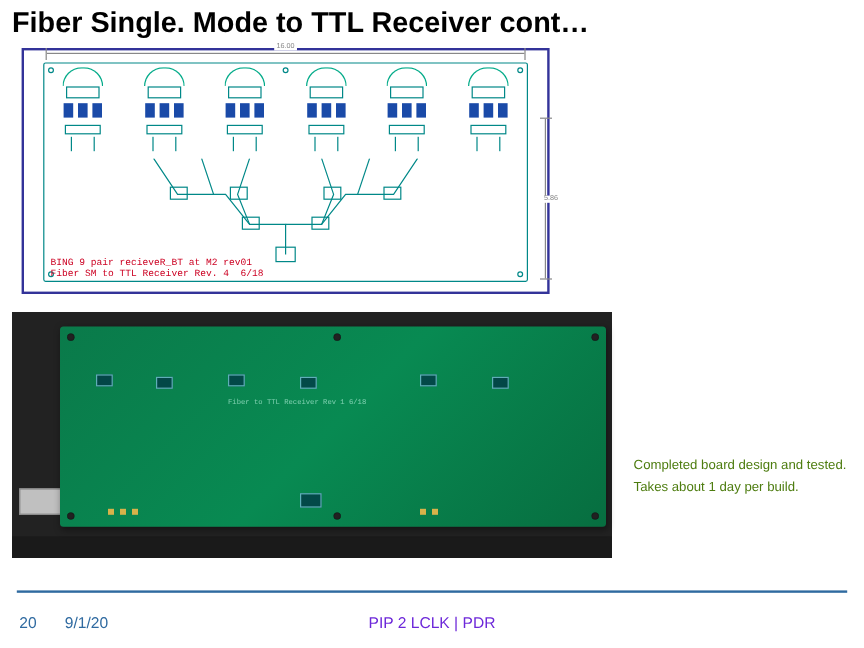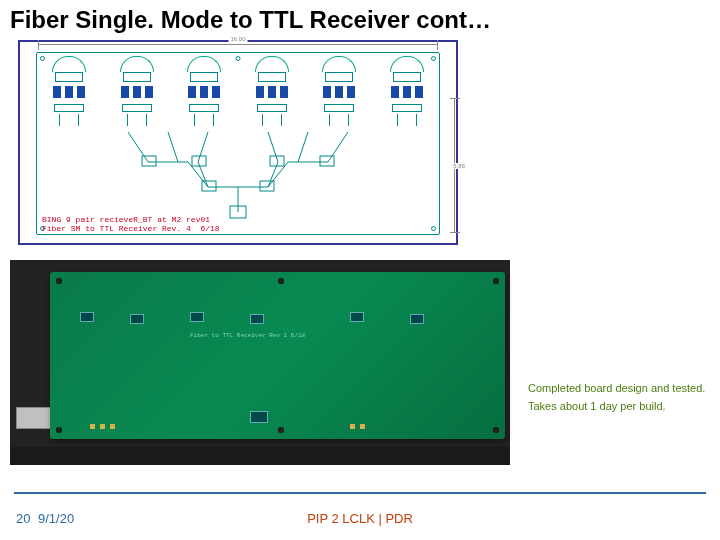--- a/index.html
+++ b/index.html
@@ -32,22 +32,22 @@
   .pcb-hole { position:absolute; width:6px; height:6px; background:#222; border-radius:50%; box-shadow: inset 0 0 1px #000; }
   .pcb-silk { position:absolute; color:#cfe; font-size:6px; font-family:"Courier New",monospace; opacity:0.6; }
   .pcb-comp { position:absolute; background:#024; border:1px solid #9cf; opacity:0.6; }
   .pcb-pad { position:absolute; background:#d7b24a; width:5px; height:5px; }
   .side-conn { position:absolute; left:6px; bottom:36px; width:40px; height:22px; background:#c0c0c0; border:1px solid #888; }
   .side-conn::after { content:""; position:absolute; right:-6px; top:3px; width:6px; height:16px; background:#999; }
   .caption { position:absolute; left:528px; top:352px; width:180px; font-size:11px; line-height:18px; color:#4d7c0f;margin-top:27px; }
   .footer { position:absolute; left:0; bottom:0; width:100%; height:48px; }
   .footer-rule { position:absolute; left:14px; right:14px; top:0; border-top:2px solid #2f6aa0; }
   .page-num { position:absolute; left:16px; bottom:14px; font-size:13px; color:#2f6aa0; }
-  .date { position:absolute; left:38px; bottom:14px; font-size:13px; color:#2f6aa0; }
-  .doc-ref { position:absolute; left:50%; bottom:14px; transform:translateX(-50%); font-size:13px; color:#c2410c; }
+  .date { position:absolute; left:54px; bottom:14px; font-size:13px; color:#2f6aa0; }
+  .doc-ref { position:absolute; left:50%; bottom:14px; transform:translateX(-50%); font-size:13px; color:#6d28d9; }
   .logo { position:absolute; right:18px; bottom:6px; width:90px; height:36px; }
 </style>
 </head>
 <body>
 
 <div class="slide">
 
   <div class="title">Fiber Single. Mode to TTL Receiver cont…</div>
 
   <div class="schematic">

